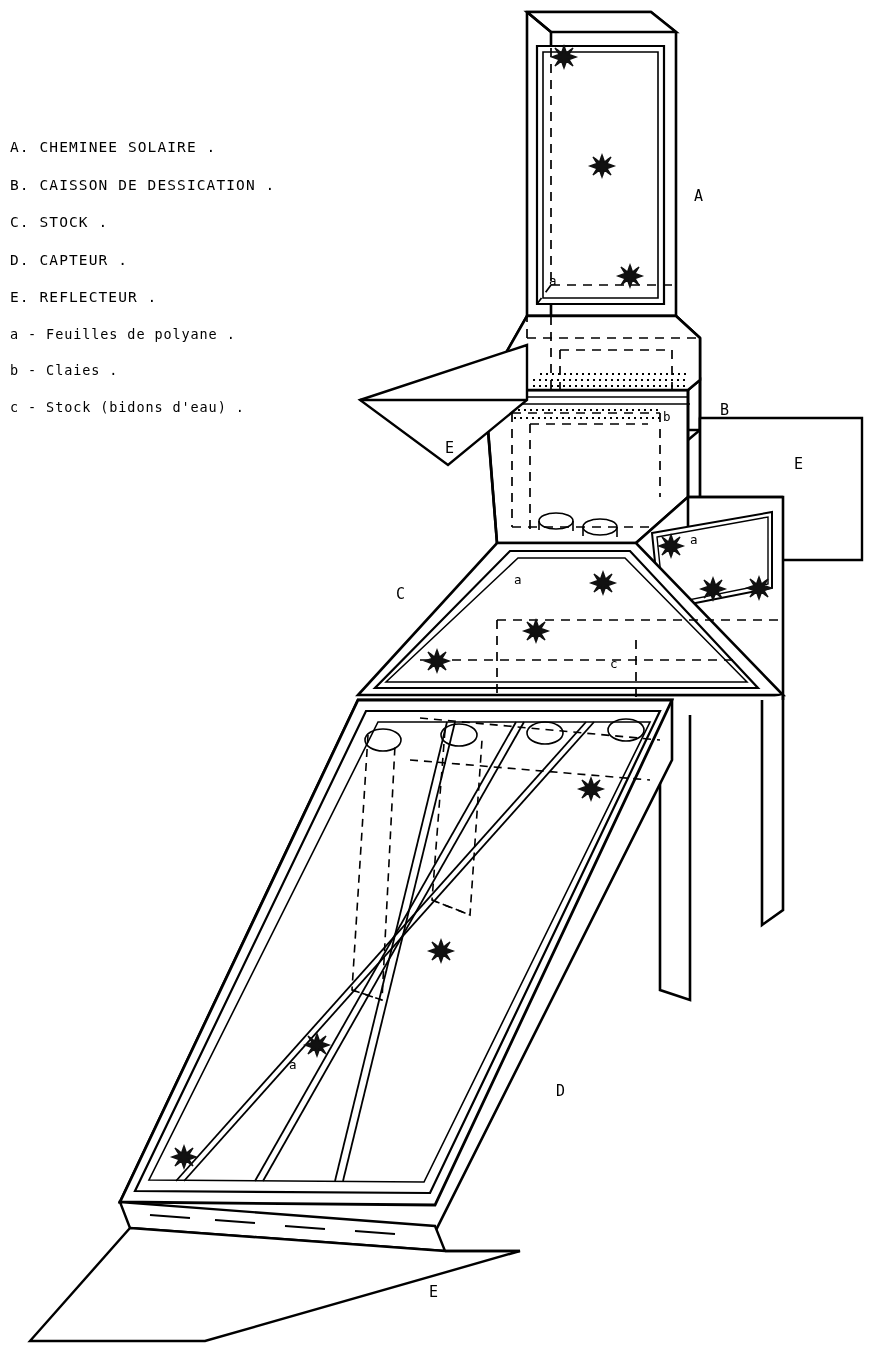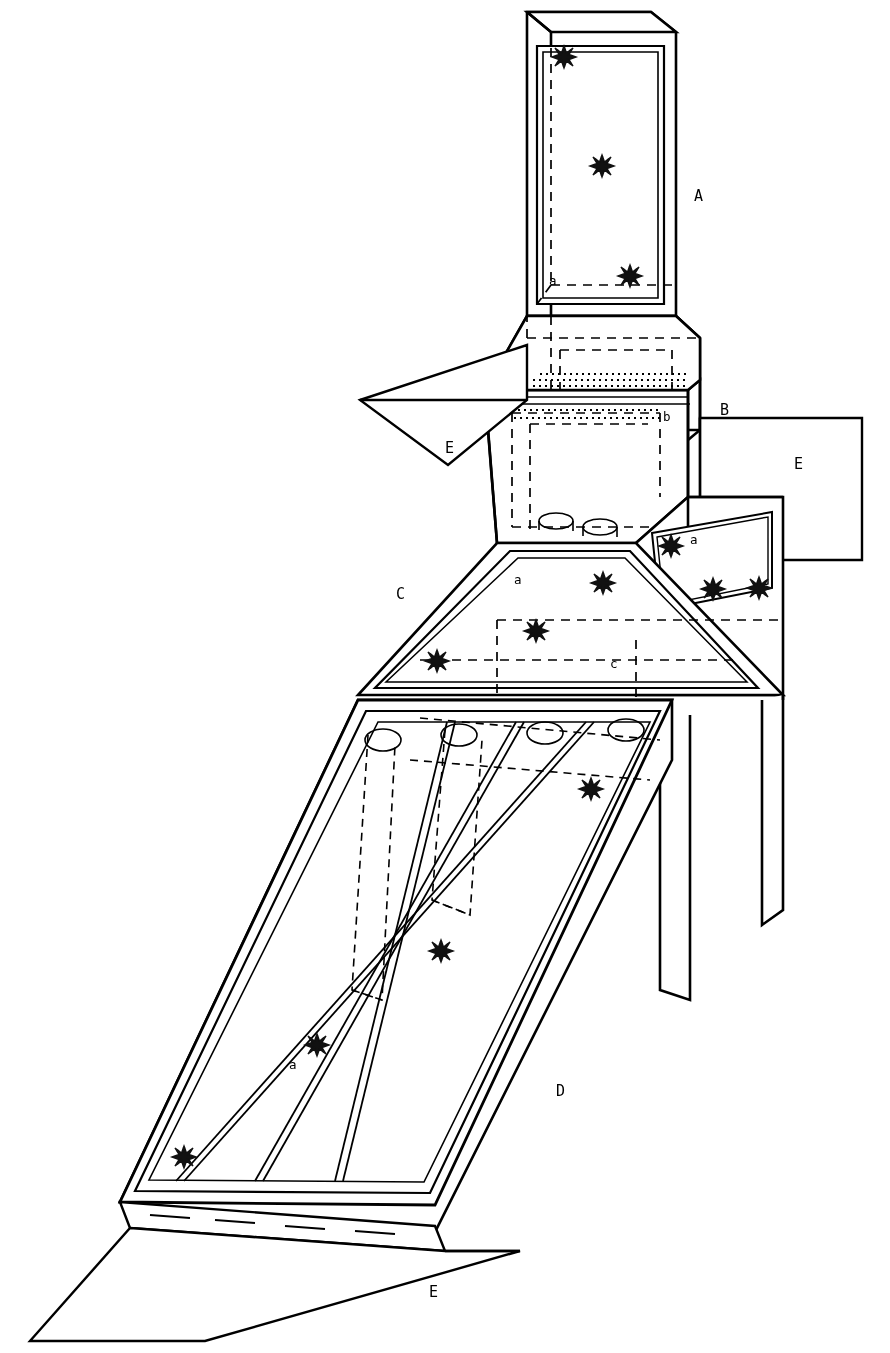--- a/index.html
+++ b/index.html
@@ -200,20 +200,30 @@
       <use href="#splat" x="713" y="589"></use>
       <use href="#splat" x="759" y="588"></use>
       <use href="#splat" x="671" y="546"></use>
       <use href="#splat" x="591" y="789"></use>
       <use href="#splat" x="441" y="951"></use>
       <use href="#splat" x="317" y="1045"></use>
       <use href="#splat" x="184" y="1157"></use>
     </g>
   </svg>
 
+  <div class="legend">
+    <div class="legend-item">A. CHEMINEE SOLAIRE .</div>
+    <div class="legend-item">B. CAISSON DE DESSICATION .</div>
+    <div class="legend-item">C. STOCK .</div>
+    <div class="legend-item">D. CAPTEUR .</div>
+    <div class="legend-item">E. REFLECTEUR .</div>
+    <div class="legend-item sub">a - Feuilles de polyane .</div>
+    <div class="legend-item sub">b - Claies .</div>
+    <div class="legend-item sub">c - Stock (bidons d'eau) .</div>
+  </div>
 
   <div class="callout" style="left:694px; top:189px;">A</div>
   <div class="callout" style="left:720px; top:403px;">B</div>
   <div class="callout" style="left:396px; top:587px;">C</div>
   <div class="callout" style="left:556px; top:1084px;">D</div>
   <div class="callout" style="left:445px; top:441px;">E</div>
   <div class="callout" style="left:794px; top:457px;">E</div>
   <div class="callout" style="left:429px; top:1285px;">E</div>
   <div class="callout small" style="left:549px; top:275px;">a</div>
   <div class="callout small" style="left:663px; top:411px;">b</div>

